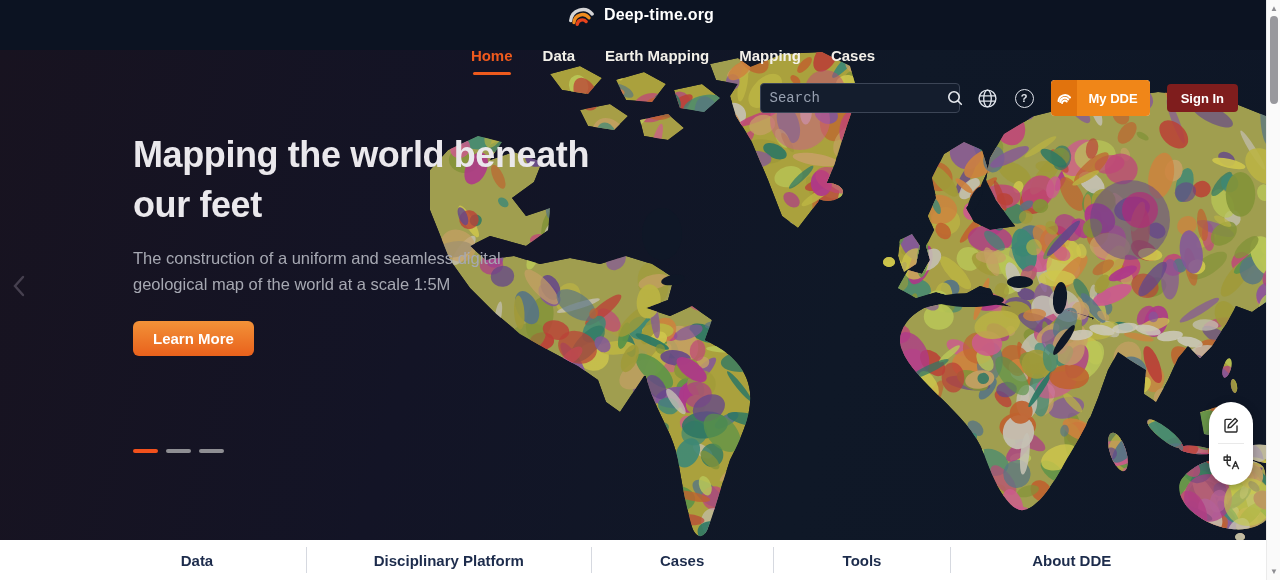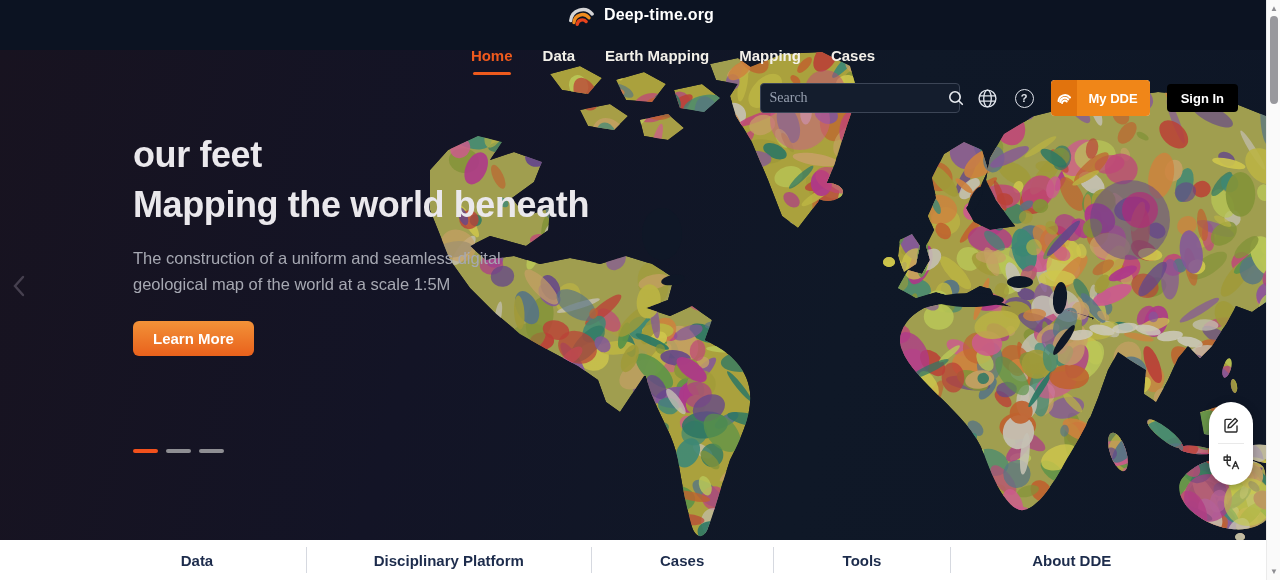--- a/index.html
+++ b/index.html
@@ -14,30 +14,30 @@
   .topnav { display:flex; gap:30px; margin-left:66px; height:50px; align-items:center; }
   .topnav a { position:relative; color:#f3f0e9; font-size:15px; font-weight:600; text-decoration:none;
               height:50px; display:flex; align-items:center; cursor:pointer; }
   .topnav a.active { color:#ee5a1d; }
   .topnav a.active::after { content:""; position:absolute; left:50%; transform:translateX(-50%);
               bottom:5px; width:38px; height:3px; background:#ee5a1d; border-radius:2px; }
   .nav-right { margin-left:auto; display:flex; align-items:center; gap:17px; padding-right:26px; }
   .searchbox { width:200px; height:30px; background:#141d2d; border:1px solid #3c4556; border-radius:4px;
                display:flex; align-items:center; padding:0 9px; }
   .searchbox input { flex:1; background:transparent; border:none; outline:none;
-               color:#dfe3ea; font-size:14px; font-family:Liberation Serif, serif; }
+               color:#dfe3ea; font-size:14px; font-family:Liberation Mono, monospace; }
   .searchbox input::placeholder { color:#97a0b0; }
   .icon-btn { display:flex; align-items:center; justify-content:center; cursor:pointer; }
   .help-circle { width:19px; height:19px; border:1.5px solid #dfe3ea; border-radius:50%;
                color:#dfe3ea; font-size:11px; font-weight:700; display:flex; align-items:center; justify-content:center; }
   .mydde { height:36px; border-radius:4px; overflow:hidden; display:flex; cursor:pointer; border:none; }
   .mydde-seg { width:26px; background:#e1730d; display:flex; align-items:center; justify-content:center; }
   .mydde-label { background:#f08618; color:#fff; font-size:13px; font-weight:700;
                display:flex; align-items:center; padding:0 12px; }
-  .signin { height:28px; border:none; border-radius:4px; background:#000000; color:#fff;
+  .signin { height:28px; border:none; border-radius:4px; background:#7f1d1d; color:#fff;
                font-size:13px; font-weight:700; padding:0 14px; cursor:pointer; font-family:"Liberation Sans",sans-serif; }
 
   
   .hero { position:absolute; top:50px; left:0; width:1280px; height:490px; overflow:hidden;
           background:linear-gradient(105deg,#181320 0%,#131426 35%,#0f1827 65%,#0e1626 100%); }
   .map-svg { position:absolute; top:0; right:14px; width:836px; height:490px; opacity:.95; pointer-events:none; }
   .hero-content { position:absolute; left:133px; top:80px; z-index:3; width:520px; }
   .hero-title { color:#eae8ec; font-size:36px; line-height:50px; font-weight:700; letter-spacing:-.4px; }
   .hero-sub { margin-top:16px; width:400px; color:#a6a8b2; font-size:16.5px; line-height:1.55; }
   .cta { margin-top:24px; display:inline-block; border:none; cursor:pointer; border-radius:6px;
@@ -966,22 +966,22 @@
     </svg>
 
   <span class="prev-arrow">
     <svg width="18" height="24" viewBox="0 0 18 24" fill="none" stroke="#46404f" stroke-width="2.4" stroke-linecap="round">
       <path d="M13 3 L5 12 L13 21"></path>
     </svg>
   </span>
 
   <div class="hero-content">
     <h1 class="hero-title">
+      <span style="display:block">Mapping the world beneath</span>
       <span style="display:block">our feet</span>
-      <span style="display:block">Mapping the world beneath</span>
     </h1>
     <p class="hero-sub">The construction of a uniform and seamless digital geological map of the world at a scale 1:5M</p>
     <button class="cta">Learn More</button>
   </div>
 
   <div class="indicators" id="indicators">
       <span class="bar active"></span>
       <span class="bar"></span>
       <span class="bar"></span>
     </div>

